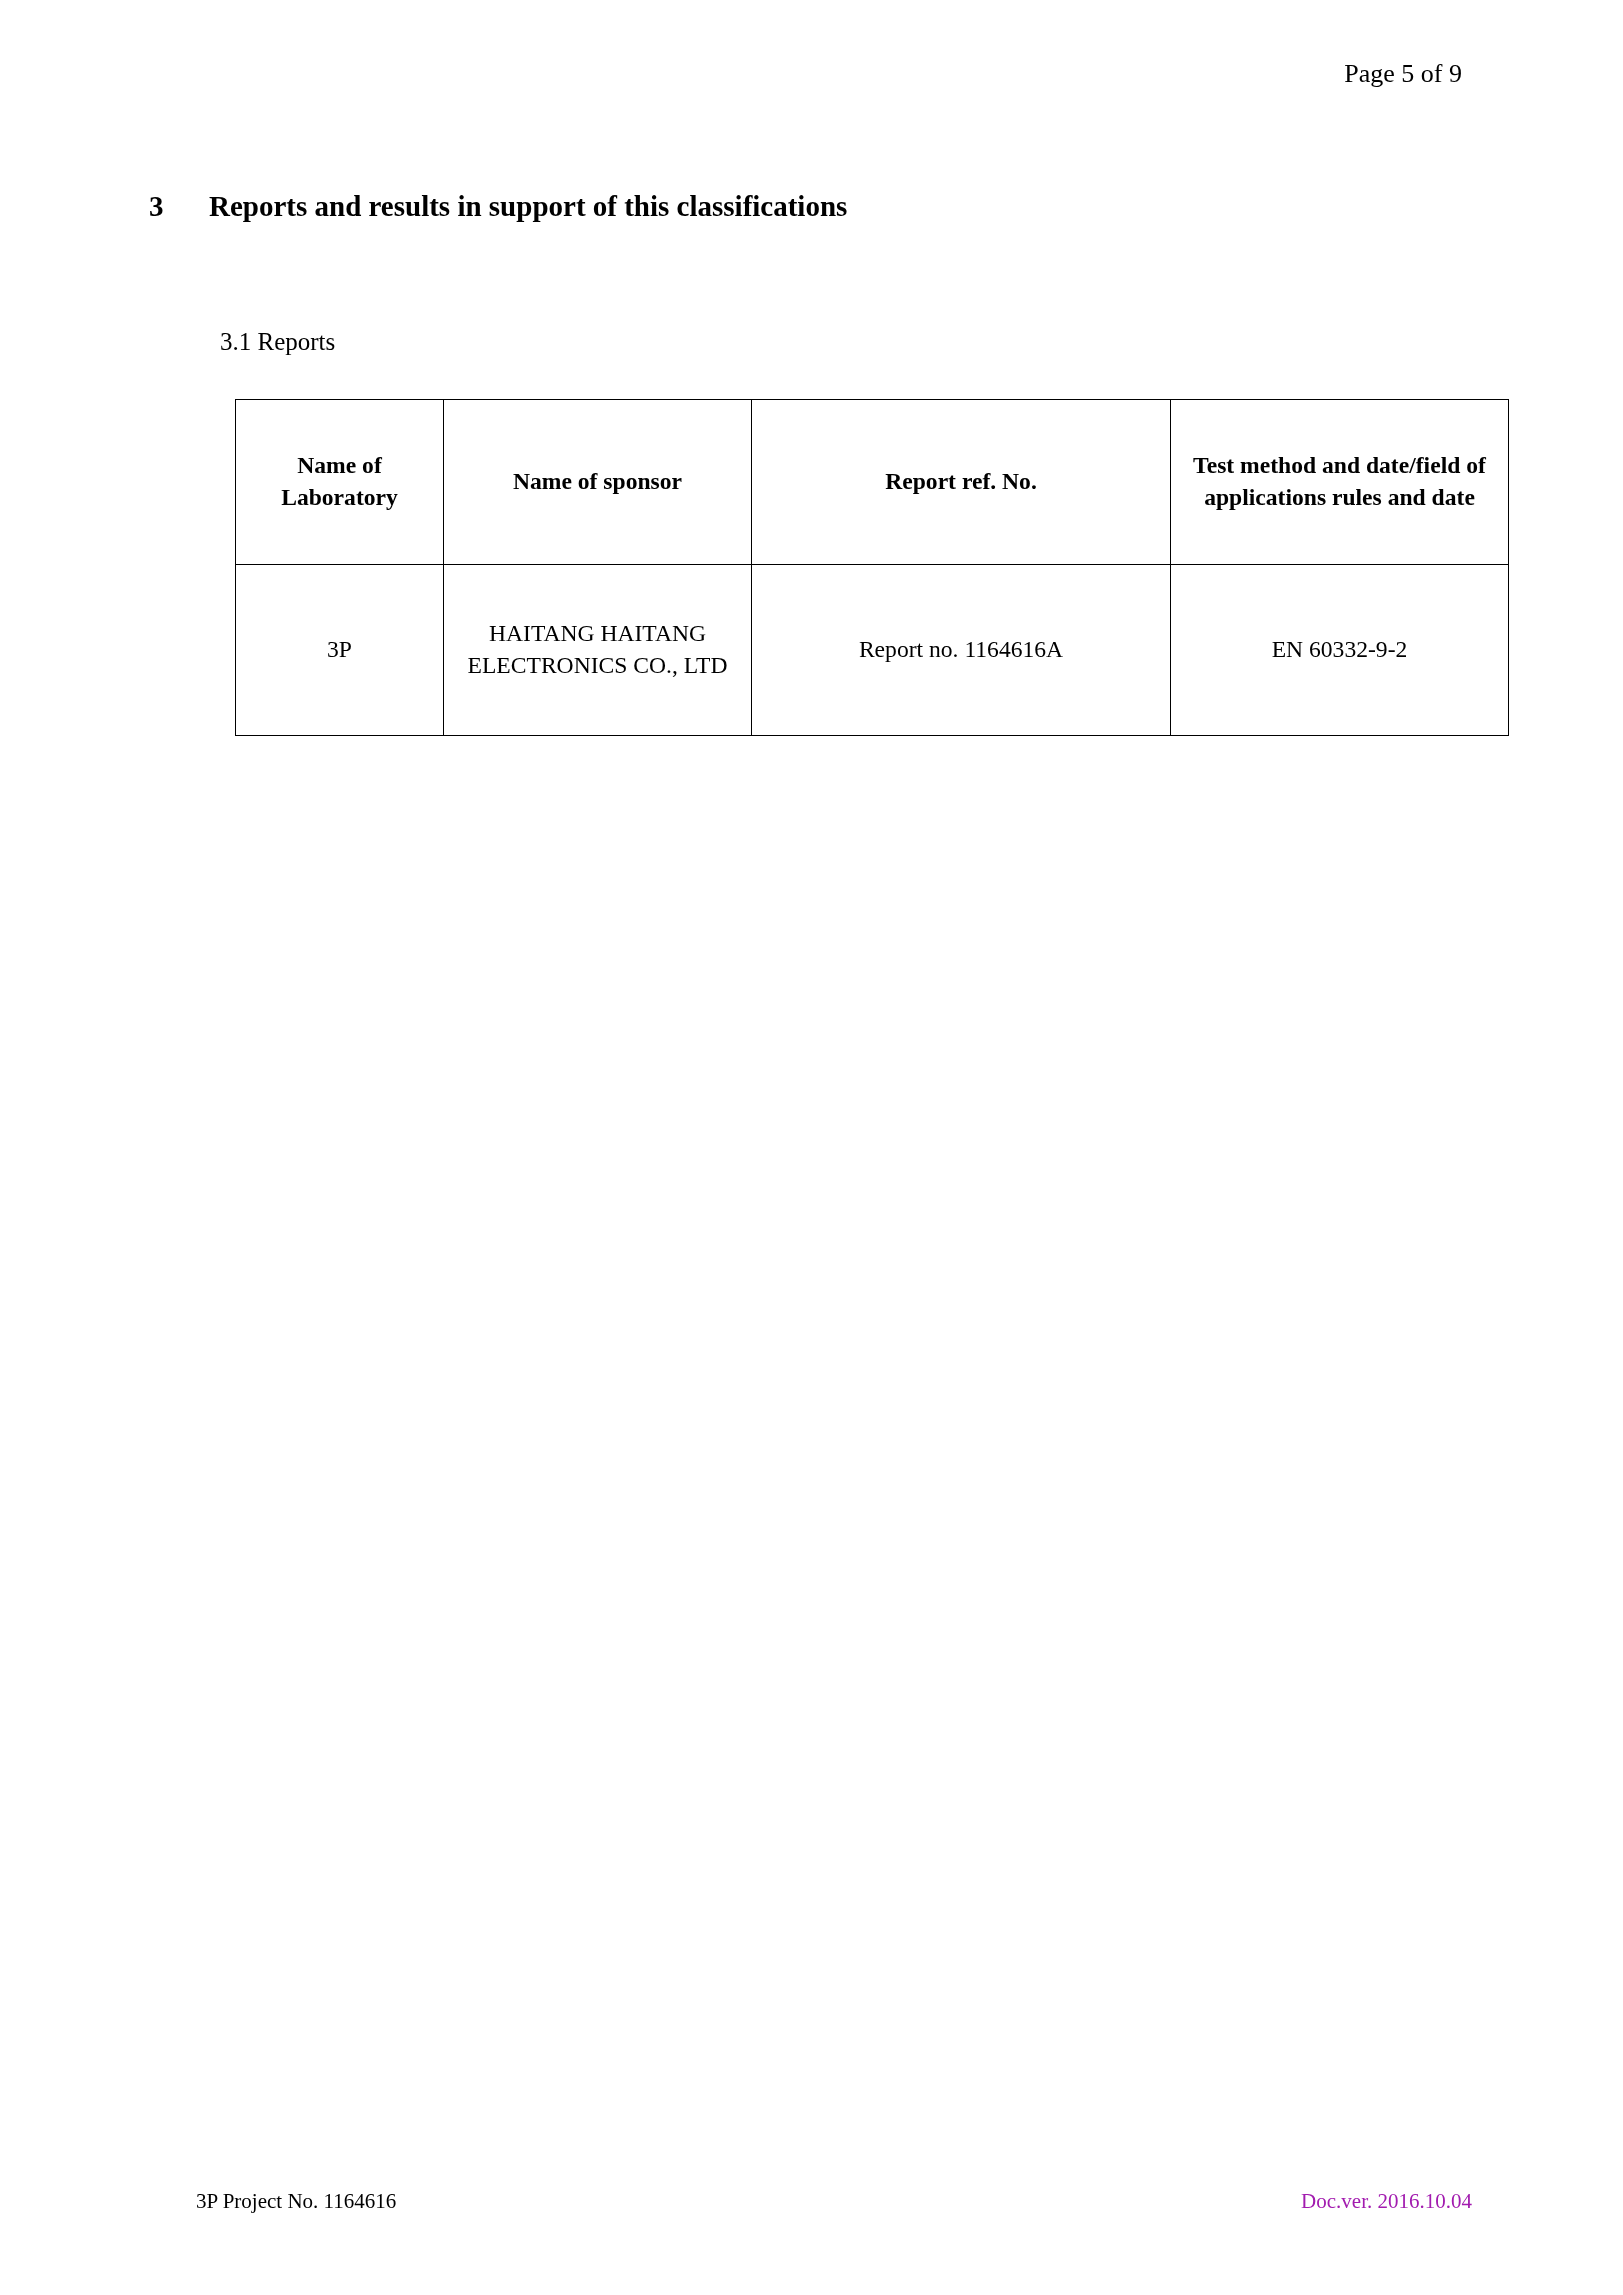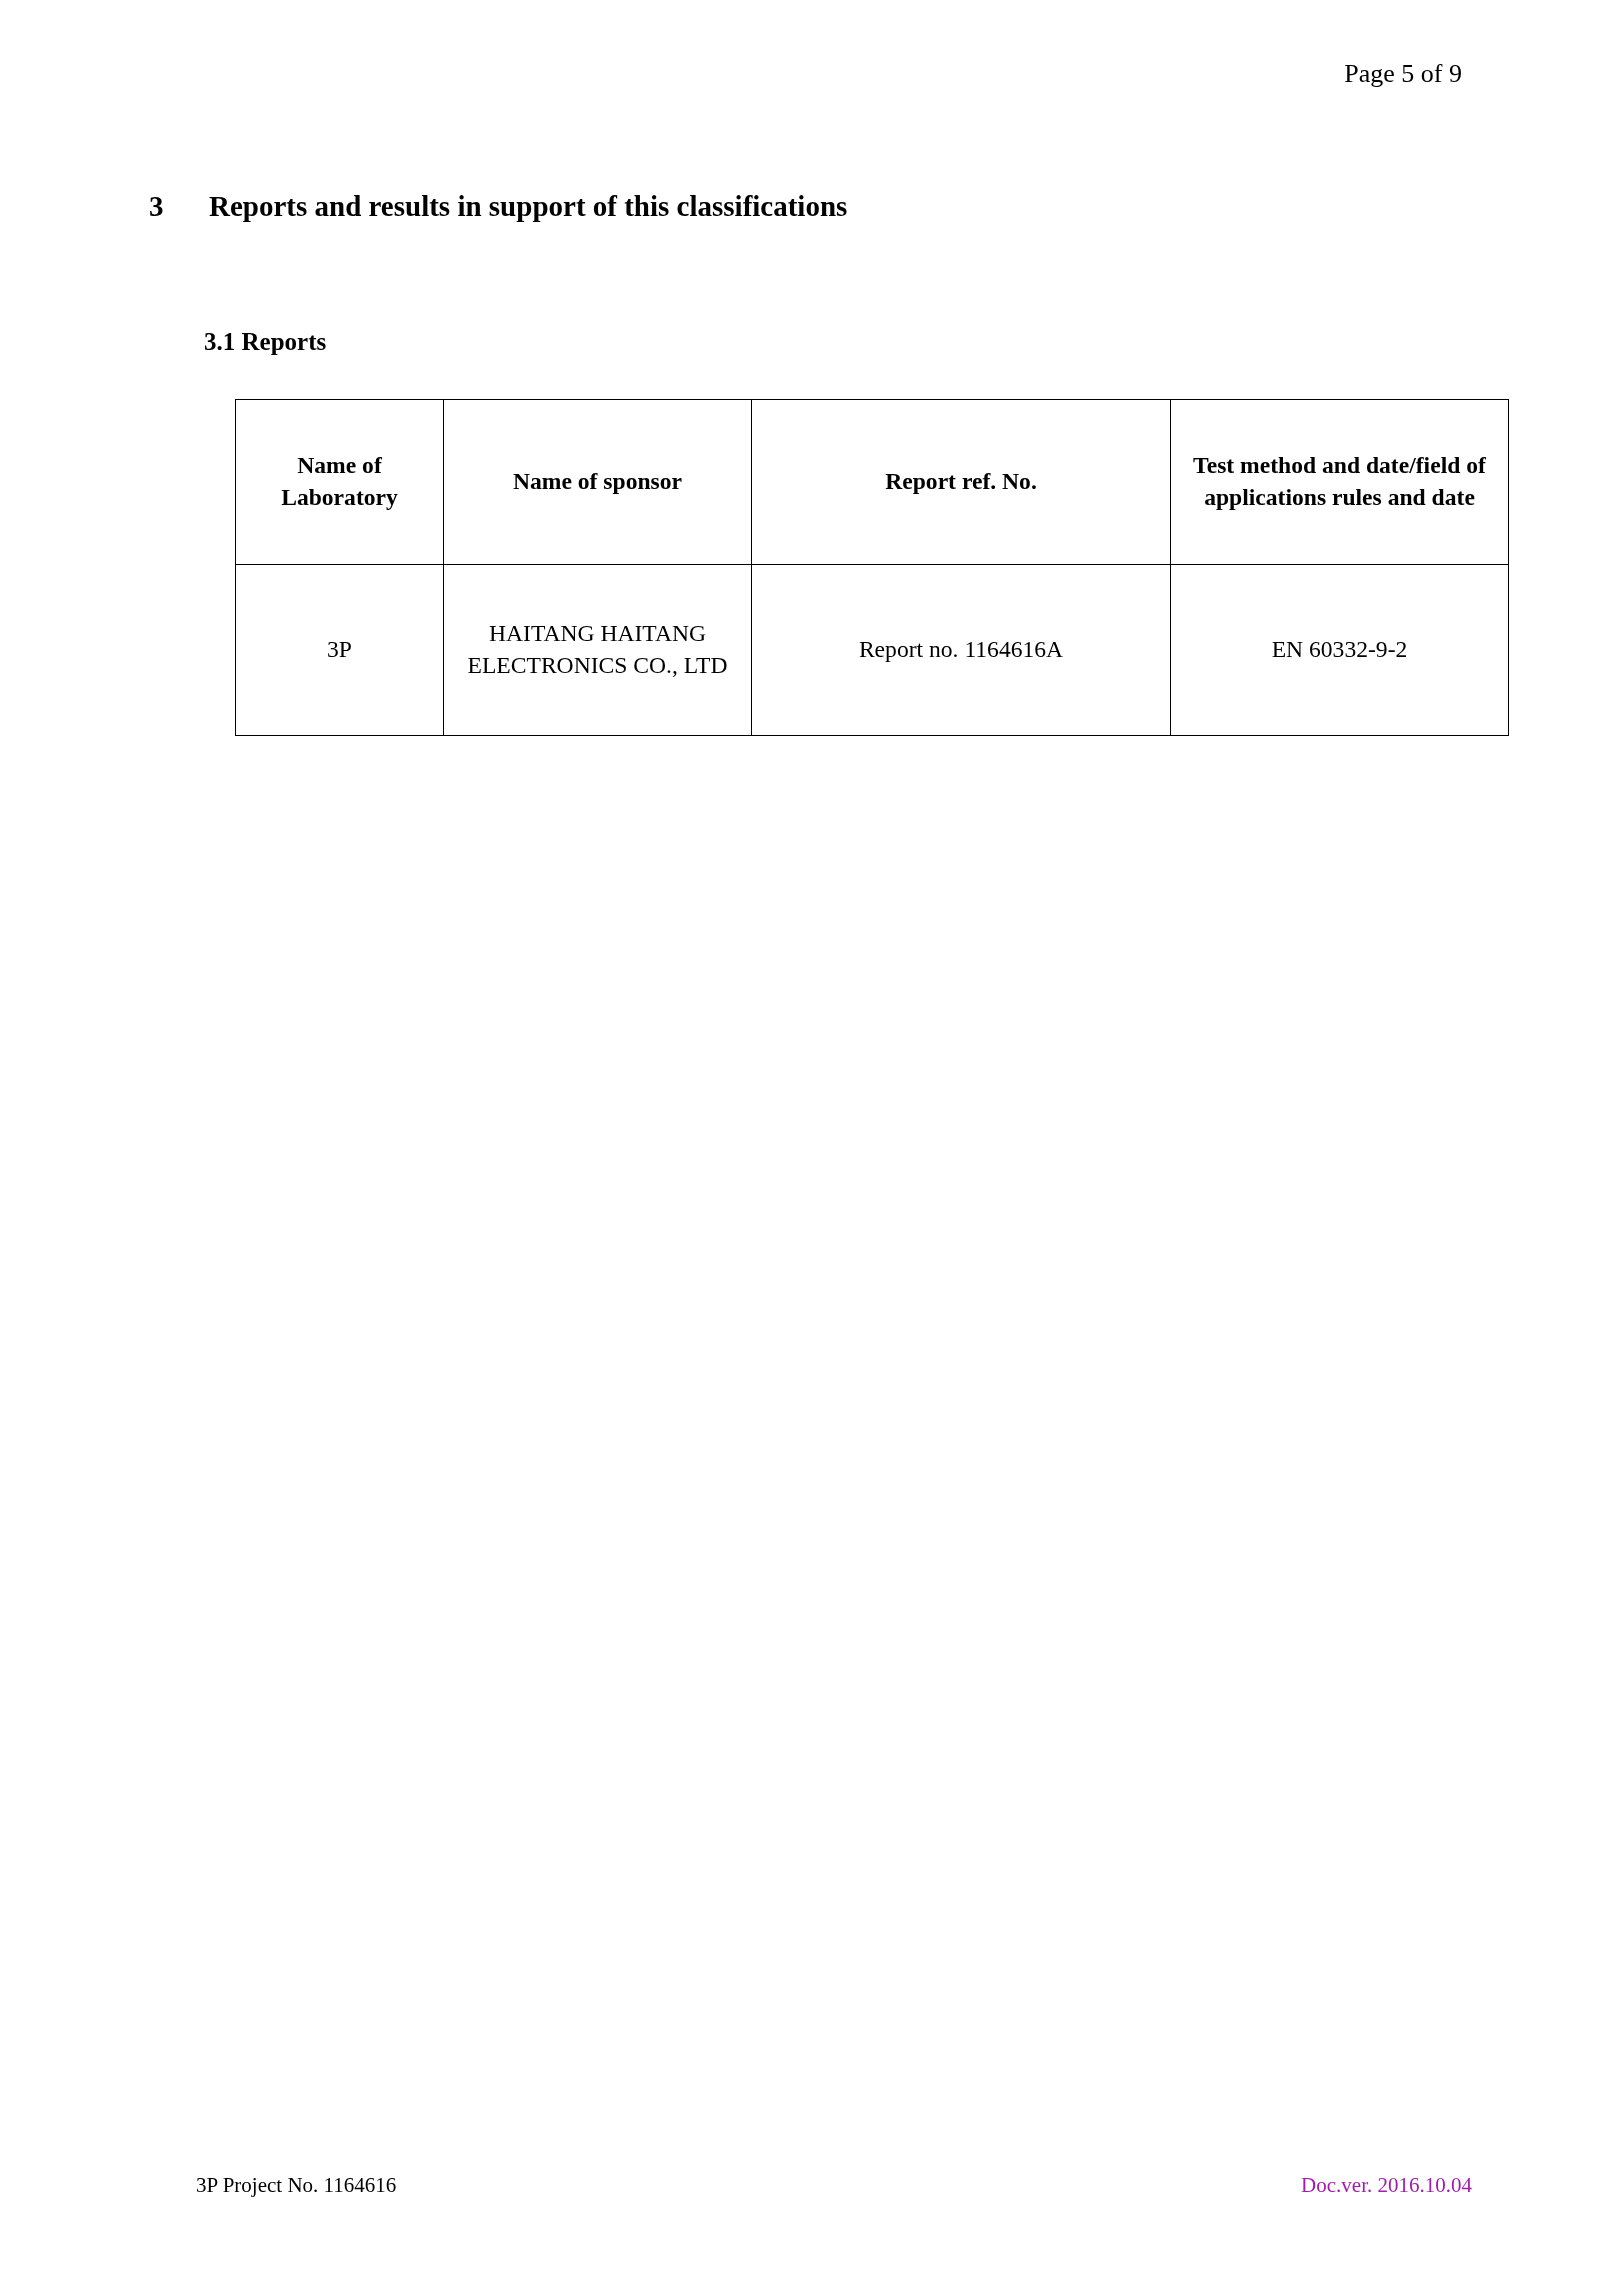--- a/index.html
+++ b/index.html
@@ -45,23 +45,23 @@
     width: 60px;
     flex: 0 0 60px;
   }
   .section-heading .title {
     flex: 1 1 auto;
   }
 
   .subsection-heading {
     position: absolute;
     top: 328px;
-    left: 204px;
+    left: 220px;
     font-size: 25px;
-    font-weight: bold;
+    font-weight: normal;
   }
 
   
   .reports-table-wrap {
     position: absolute;
     top: 399px;
     left: 194px;
     width: 1272px;
     padding-left: 41px;
   }
@@ -88,21 +88,21 @@
     height: 157px;
   }
   col.c1 { width: 208px; }
   col.c2 { width: 308px; }
   col.c3 { width: 419px; }
   col.c4 { width: 338px; }
 
   
   .footer {
     position: absolute;
-    bottom: 97px;
+    bottom: 81px;
     left: 196px;
     right: 151px;
     display: flex;
     justify-content: space-between;
     align-items: baseline;
     font-size: 21px;
   }
   .footer .left {
     color: #000000;
   }

